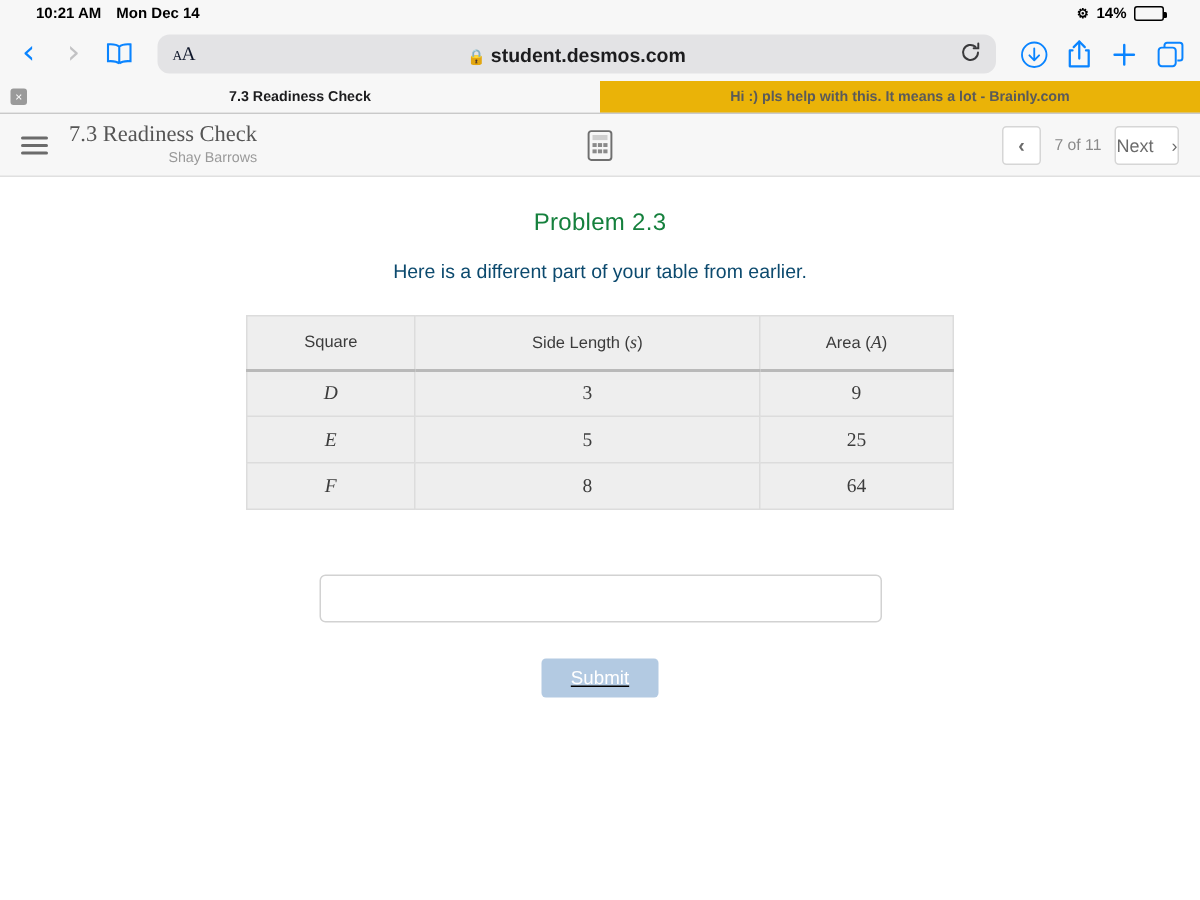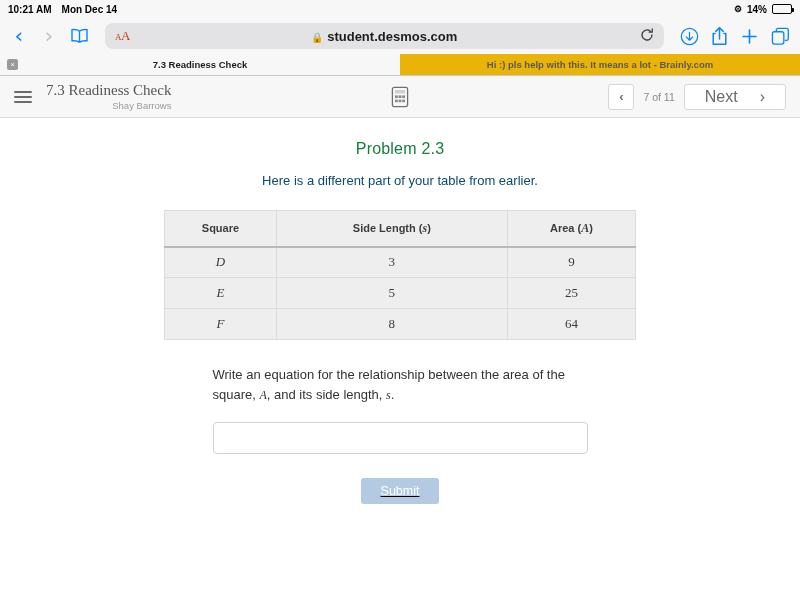--- a/index.html
+++ b/index.html
@@ -11,21 +11,21 @@
     background: #ffffff;
     font-family: "Liberation Sans", sans-serif;
   }
 
   
   #status-bar {
     height: 18px;
     background: #f7f7f7;
     display: flex;
     align-items: center;
-    padding: 0 8px;
+    padding: 0 24px;
     font-size: 10px;
     font-weight: bold;
     color: #000;
   }
   #status-bar .left { display: flex; align-items: center; gap: 10px; }
   #status-bar .right {
     margin-left: auto;
     display: flex;
     align-items: center;
     gap: 5px;
@@ -75,21 +75,21 @@
     background: #e3e3e5;
     border-radius: 8px;
     display: flex;
     align-items: center;
     padding: 0 10px;
     position: relative;
     margin: 0 4px;
   }
   #aa-button {
     font-family: "Liberation Serif", serif;
-    color: #c2410c;
+    color: #0f172a;
     font-size: 13px;
     letter-spacing: -0.5px;
   }
   #aa-button .small { font-size: 9px; }
   #url-text {
     position: absolute;
     left: 0; right: 0;
     text-align: center;
     font-size: 13px;
     font-weight: bold;
@@ -192,21 +192,21 @@
     border: 1px solid #d6d6d6;
     border-radius: 3px;
     height: 26px;
     display: flex;
     align-items: center;
     justify-content: center;
     color: #6b6b6b;
     font-size: 12px;
   }
   #prev-btn { width: 26px; font-size: 13px; font-weight: bold; }
-  #next-btn { padding: 0 20px; gap: 22px; font-size: 16px; }
+  #next-btn { padding: 0 0; gap: 12px; font-size: 12px; }
   #page-indicator { font-size: 10.5px; color: #8a8a8a; }
 
   
   #content { padding-top: 22px; background: #ffffff; }
   #problem-title {
     text-align: center;
     font-size: 16px;
     color: #15803d;
     font-weight: normal;
     letter-spacing: 0.2px;
@@ -221,21 +221,21 @@
   
   #data-table-wrap { margin: 22px auto 0; width: 472px; }
   table { border-collapse: collapse; width: 100%; background: #eeeeee; }
   th, td {
     border: 1px solid #dcdcdc;
     text-align: center;
     color: #3c3c3c;
   }
   th {
     font-size: 11px;
-    font-weight: bold;
+    font-weight: normal;
     height: 36px;
     border-bottom: 2px solid #b9b9b9;
   }
   td { font-size: 11.5px; height: 31px; }
   .mathvar {
     font-family: "Liberation Serif", serif;
     font-style: italic;
     font-size: 12px;
   }
   td .mathvar { font-size: 13px; }
@@ -412,21 +412,18 @@
         <tr>
           <td><span class="mathvar">F</span></td>
           <td class="num">8</td>
           <td class="num">64</td>
         </tr>
       </tbody>
     </table>
   </div>
 
   <div id="question-block">
-    <div id="question-text">
-      <span>Write an equation for the relationship between the area of the square, </span><span class="mathvar">A</span><span>, and its side length, </span><span class="mathvar">s</span><span>.</span>
-    </div>
     <input id="answer-input" type="text" placeholder="" style="">
     <div id="submit-row">
       <button id="submit-button">Submit</button>
     </div>
   </div>
 </div>
 
 </body></html>

